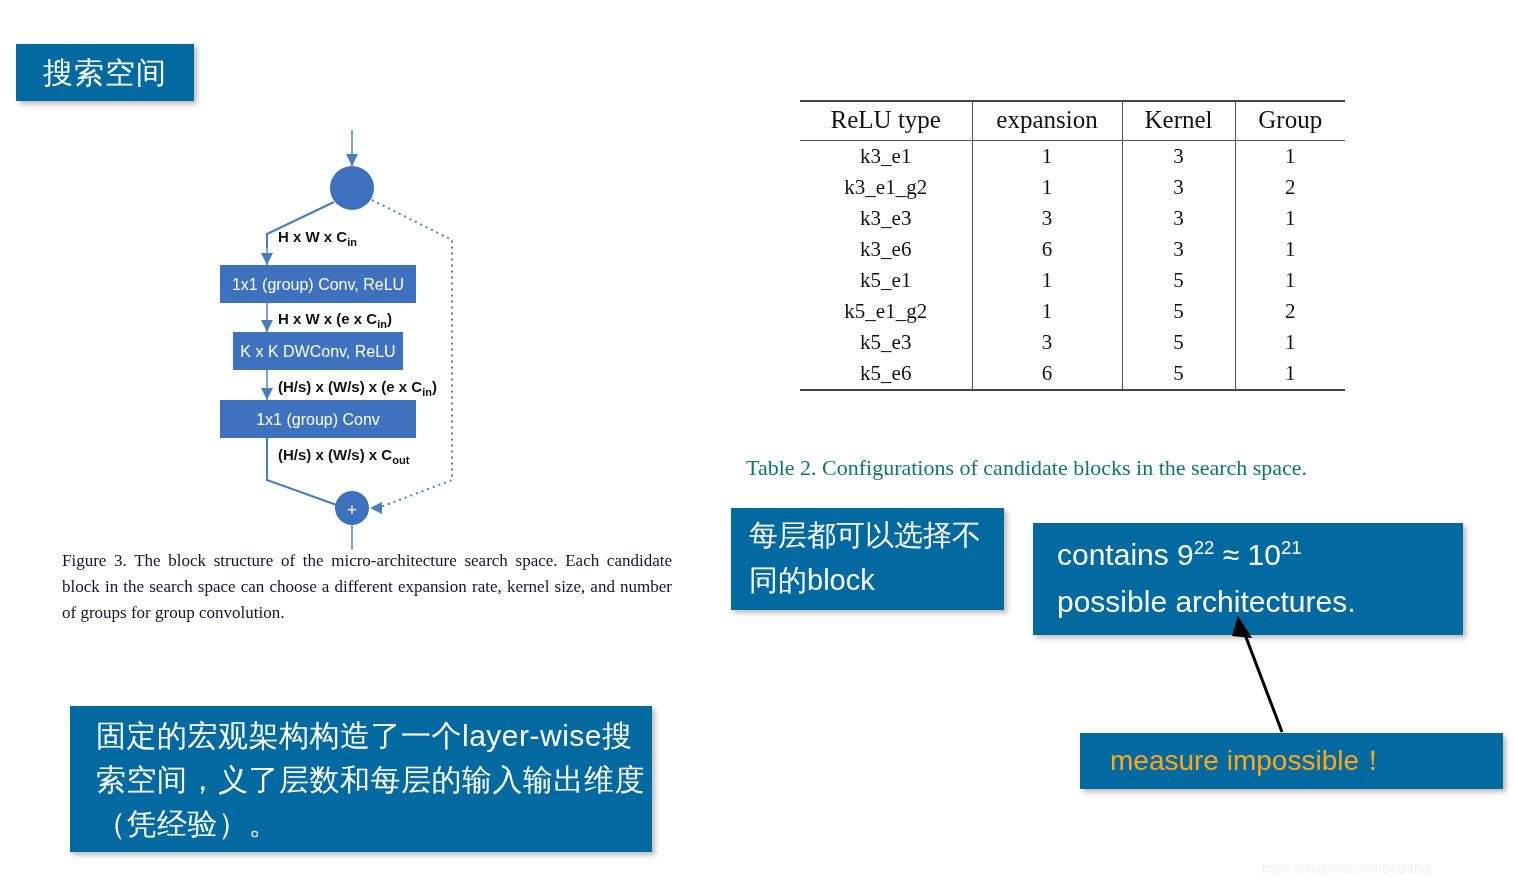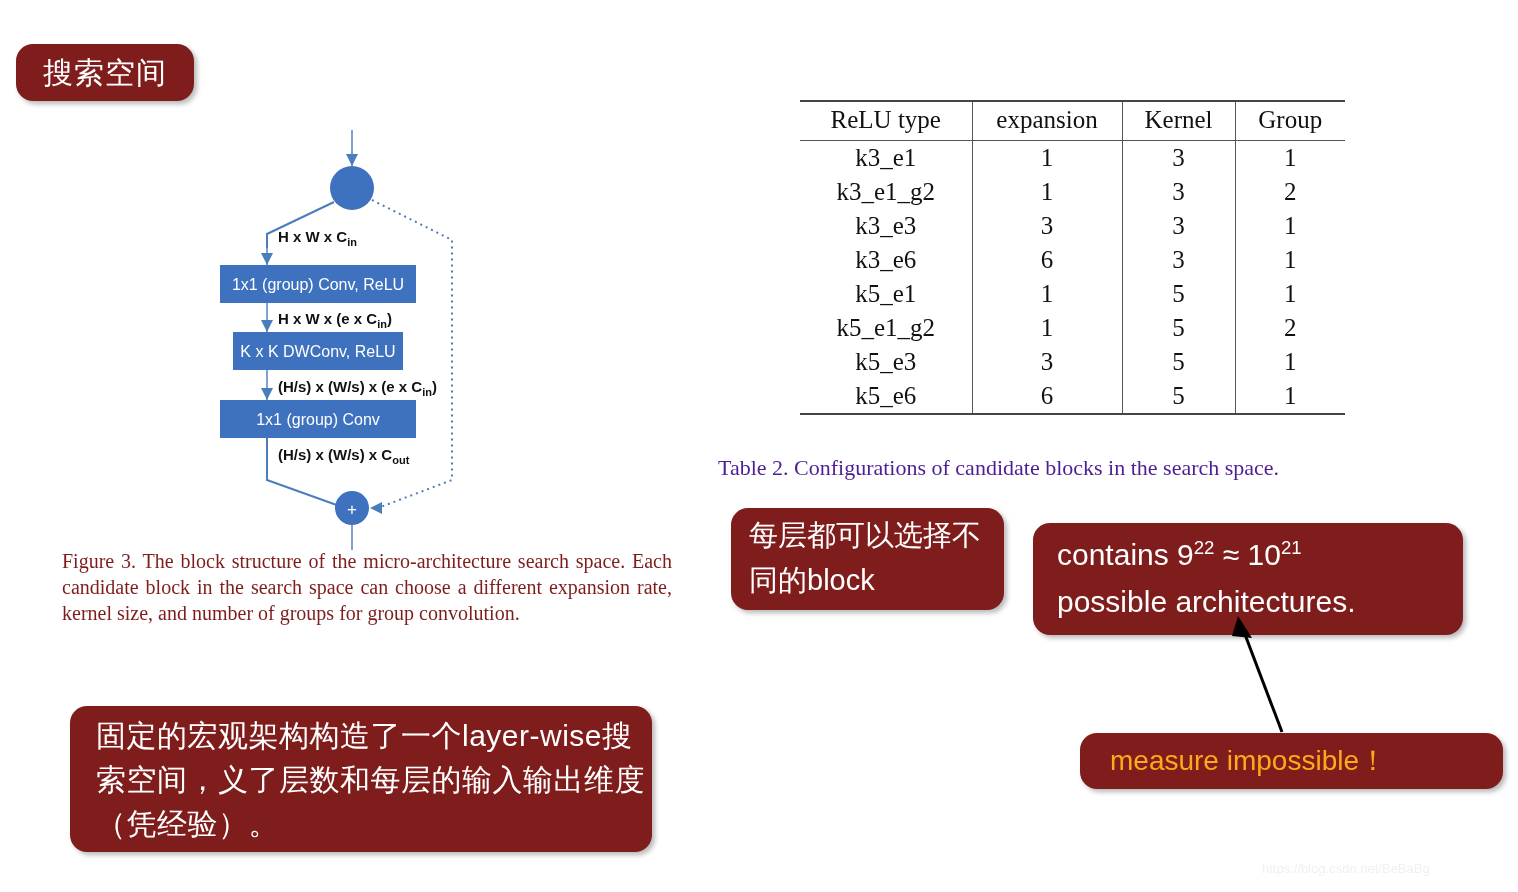--- a/index.html
+++ b/index.html
@@ -3,25 +3,24 @@
 <meta charset="utf-8">
 <style>
   html,body{margin:0;padding:0;}
   body{
     width:1518px;height:892px;position:relative;background:#ffffff;
     font-family:"Liberation Sans",sans-serif;overflow:hidden;
   }
 
   
   .gbox{
-    position:absolute;background:#7f1d1d;color:#ffffff;
+    position:absolute;background:#0369a1;color:#ffffff;
     box-shadow:3px 3px 5px rgba(0,0,0,.28);
     font-family:"Liberation Sans",sans-serif;
     white-space:pre-line;
-    border-radius:17px;
   }
 
   #title-badge{
     left:16px;top:44px;width:178px;height:57px;
     font-size:30px;line-height:57px;text-align:center;letter-spacing:1px;
   }
 
   #note-macro{
     left:70px;top:706px;width:582px;height:146px;
     font-size:30px;line-height:44px;padding:8px 0 0 26px;
@@ -46,49 +45,49 @@
     color:#FFA81A;font-size:28px;line-height:56px;padding-left:30px;
     box-sizing:border-box;
   }
 
   
   #figure-block{position:absolute;left:60px;top:130px;width:620px;height:420px;}
   #figure-svg{position:absolute;left:0;top:0;}
 
   #figure-caption{
     position:absolute;left:62px;top:548px;width:610px;
-    font-family:"Liberation Serif",serif;font-size:20px;line-height:26px;
-    color:#7f1d1d;text-align:justify;
+    font-family:"Liberation Serif",serif;font-size:17px;line-height:26px;
+    color:#0f172a;text-align:justify;
   }
 
   
   #table-wrap{position:absolute;left:800px;top:100px;width:545px;}
   table#block-table{
     border-collapse:collapse;width:545px;
     font-family:"Liberation Serif",serif;color:#111;
   }
   #block-table th,#block-table td{
     text-align:center;font-weight:normal;
     border-left:1.4px solid #555;
     padding:1px 4px;
   }
   #block-table th:first-child,#block-table td:first-child{border-left:none;}
   #block-table thead th{font-size:25px;padding:4px 4px 6px;}
-  #block-table tbody td{font-size:25px;padding:3px 4px;}
+  #block-table tbody td{font-size:21px;padding:3px 4px;}
   #block-table thead{border-top:2.2px solid #444;}
   #block-table thead tr{border-bottom:1.6px solid #555;}
   #block-table tbody{border-bottom:2.2px solid #444;}
   .col-block{width:172px;}
   .col-exp{width:150px;}
   .col-ker{width:113px;}
   .col-grp{width:110px;}
 
   #table-caption{
-    position:absolute;left:718px;top:455px;width:700px;
-    font-family:"Liberation Serif",serif;font-size:22px;color:#4c1d95;
+    position:absolute;left:746px;top:455px;width:700px;
+    font-family:"Liberation Serif",serif;font-size:22px;color:#0f766e;
     white-space:nowrap;
   }
 
   
   #pointer-arrow{position:absolute;left:1200px;top:610px;}
 
   
   #watermark{
     position:absolute;left:1262px;top:861px;
     font-size:13px;color:#f0f0f0;white-space:nowrap;

